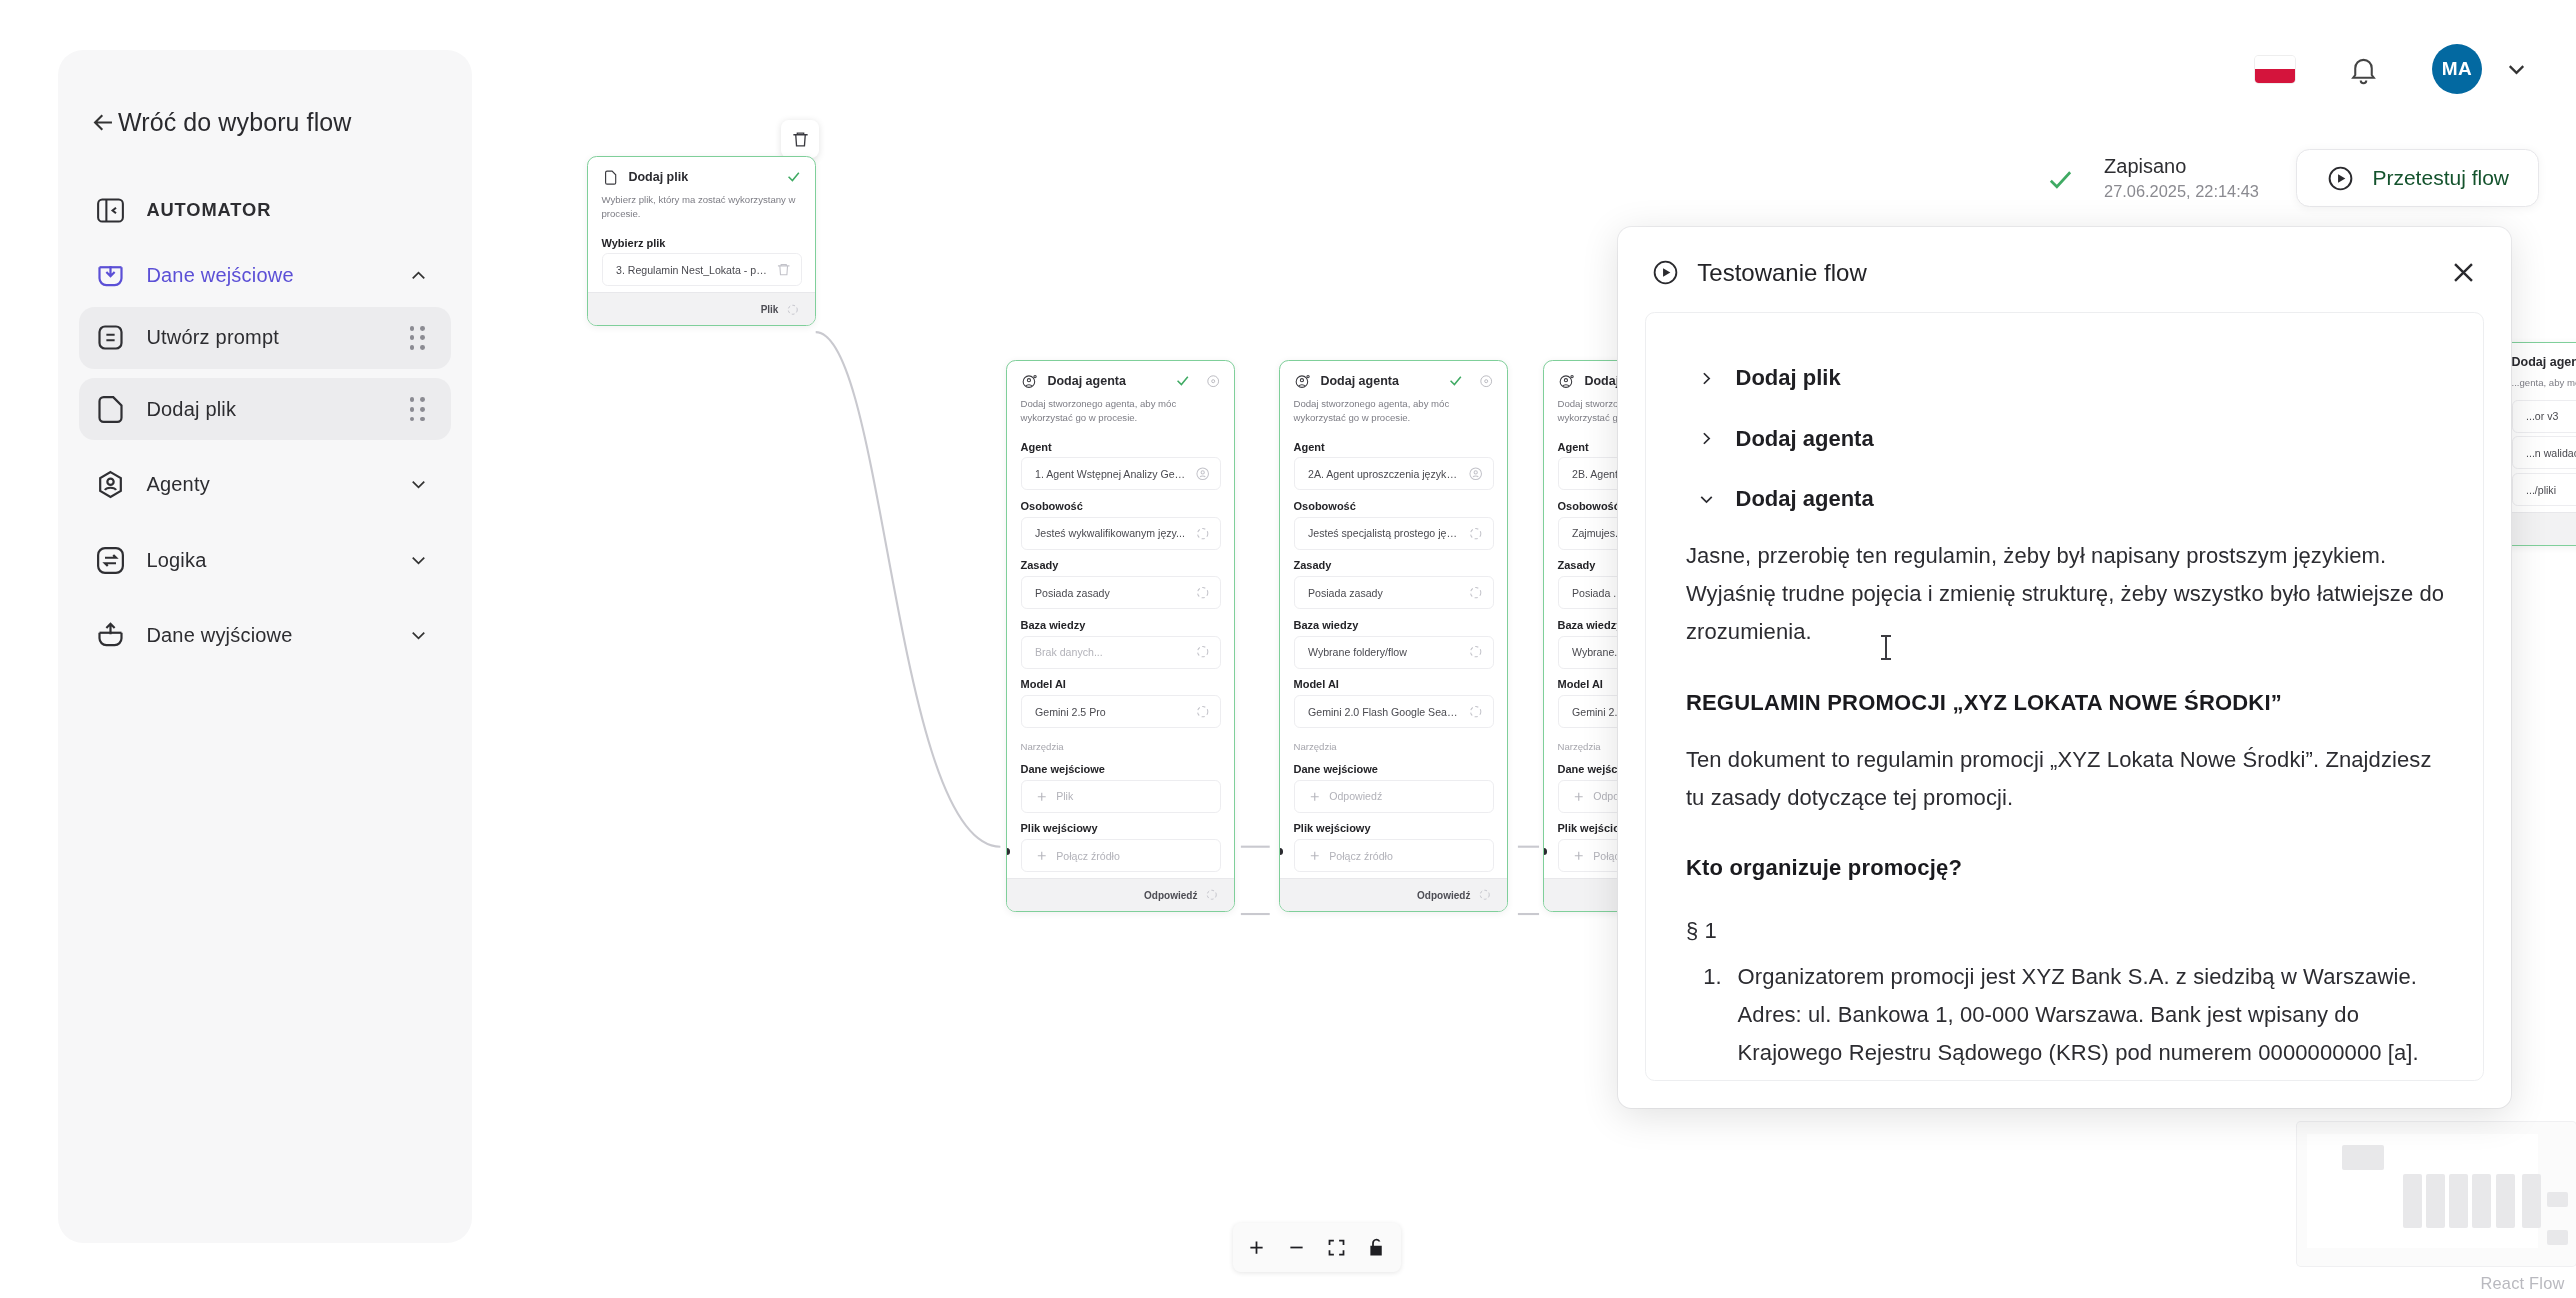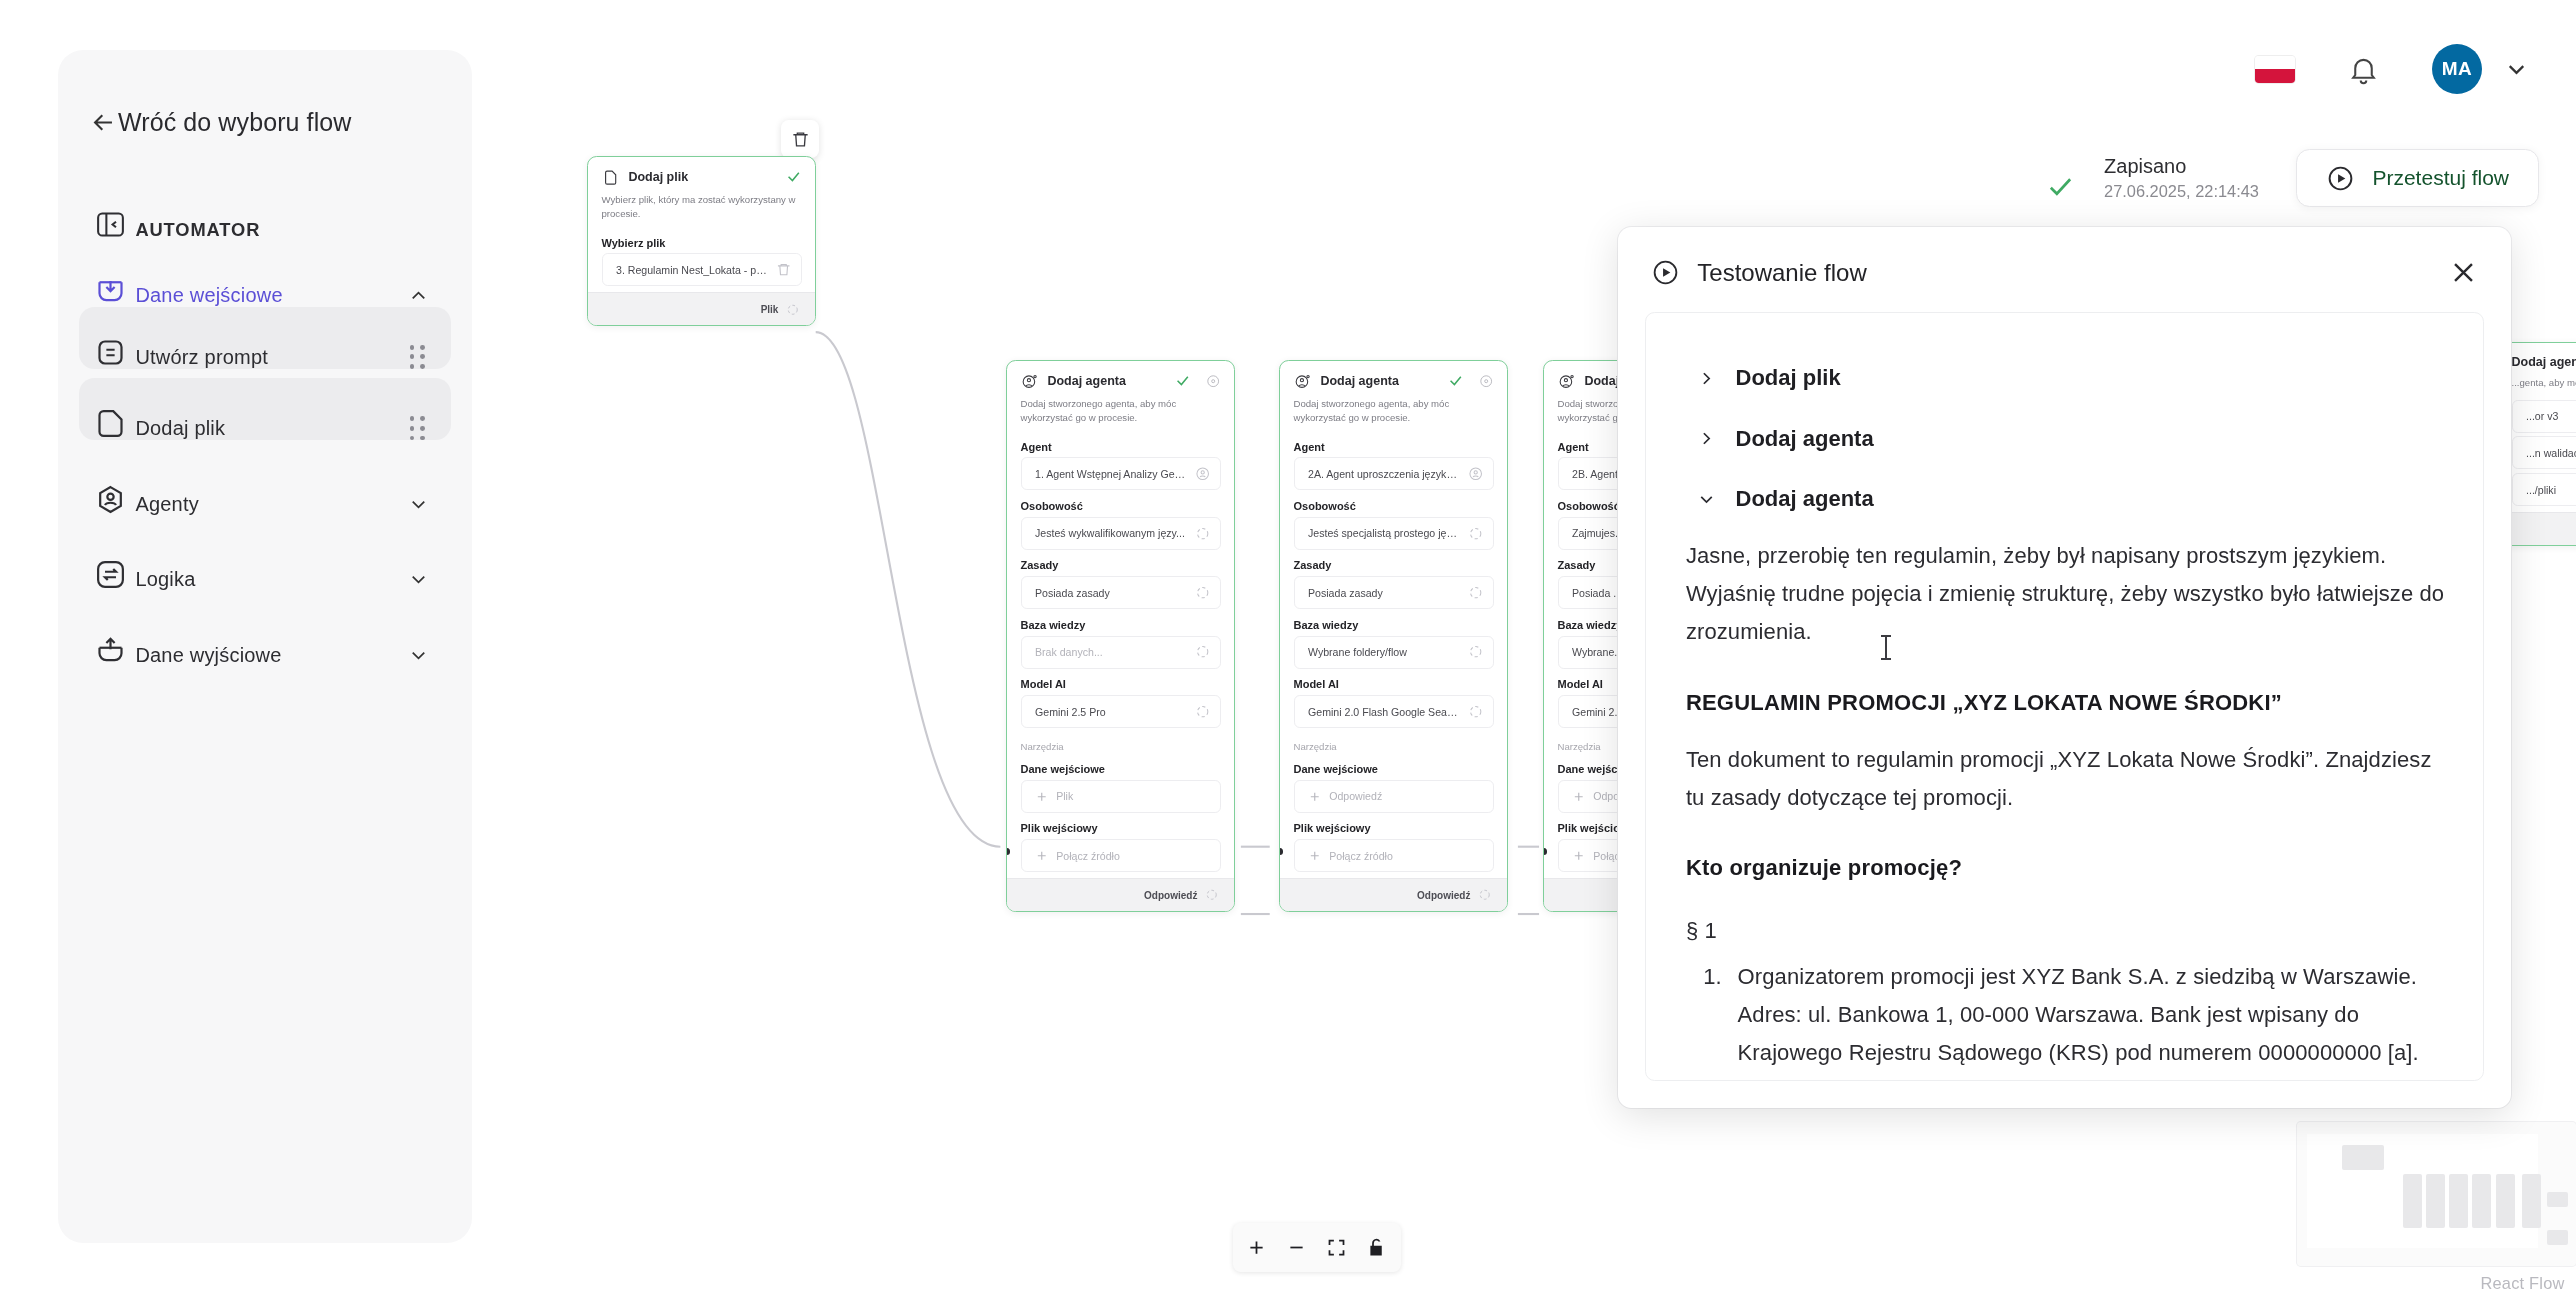--- a/index.html
+++ b/index.html
@@ -30,21 +30,21 @@
   .back-row {
     display: flex; align-items: flex-start; gap: 0;
     padding: 58px 0 0 31px;
     cursor: pointer;
   }
   .back-arrow { width: 29px; height: 29px; flex: 0 0 29px; color:#333; }
   .back-label { font-size: 25px; color:#2a2a2e; letter-spacing:0.1px; }
 
   .nav { margin-top: 42px; padding: 0 21px; }
   .nav-row {
-    display:flex; align-items:flex-end; gap:8px;
+    display:flex; align-items:center; gap:19px;
     height: 62px; padding: 0 15.4px;
     border-radius: 15.4px;
     cursor: pointer;
     position: relative;
   }
   .nav-row.section { margin-top: 3.8px; }
   .nav-row.sub { background:#ececee; margin-bottom: 9.6px; }
   .nav-icon { width:33px; height:33px; flex:0 0 33px; color:#2f2f33; }
   .nav-label { font-size: 20px; color:#2d2d31; letter-spacing:0.2px; white-space:nowrap; }
   .nav-row.automator .nav-label { font-weight: 700; font-size:18.3px; letter-spacing:0.9px; }
@@ -68,21 +68,21 @@
     width:50px; height:50px; border-radius:50%;
     background:#0369a1; color:#fff;
     display:flex; align-items:center; justify-content:center;
     font-size:19px; font-weight:700; letter-spacing:0.5px;
   }
   .caret { width:27px; height:27px; color:#333; }
 
   
   .saved {
     position:absolute; right: 317px; top: 154px;
-    display:flex; align-items:flex-end; gap:29px;
+    display:flex; align-items:center; gap:29px;
   }
   .saved .check { width:29px; height:29px; color:#3faa63; margin-top:3.8px;}
   .saved-label { font-size:20px; color:#2e2e32; line-height:1.25; }
   .saved-time { font-size:16.4px; color:#8a8a90; margin-top:2.9px; }
 
   .test-btn {
     position:absolute; right: 37px; top: 149px;
     display:flex; align-items:center; gap:17.3px;
     background:#fff; border:1px solid #e7e7ea;
     border-radius: 13.5px; padding: 13.5px 29px;

